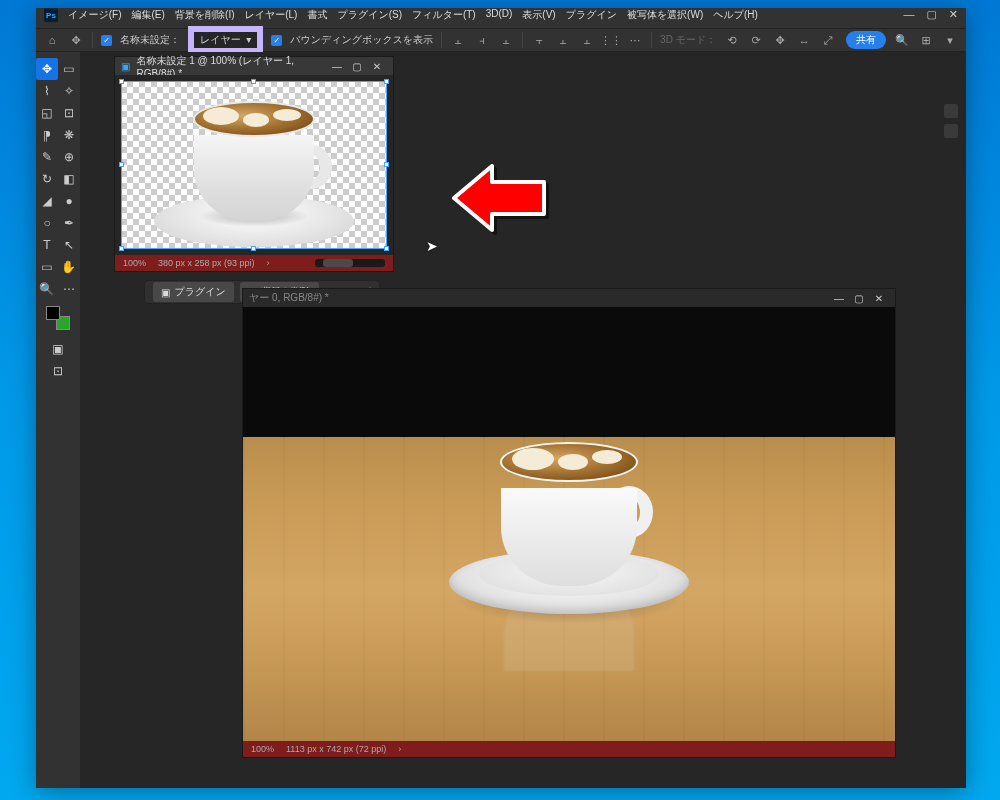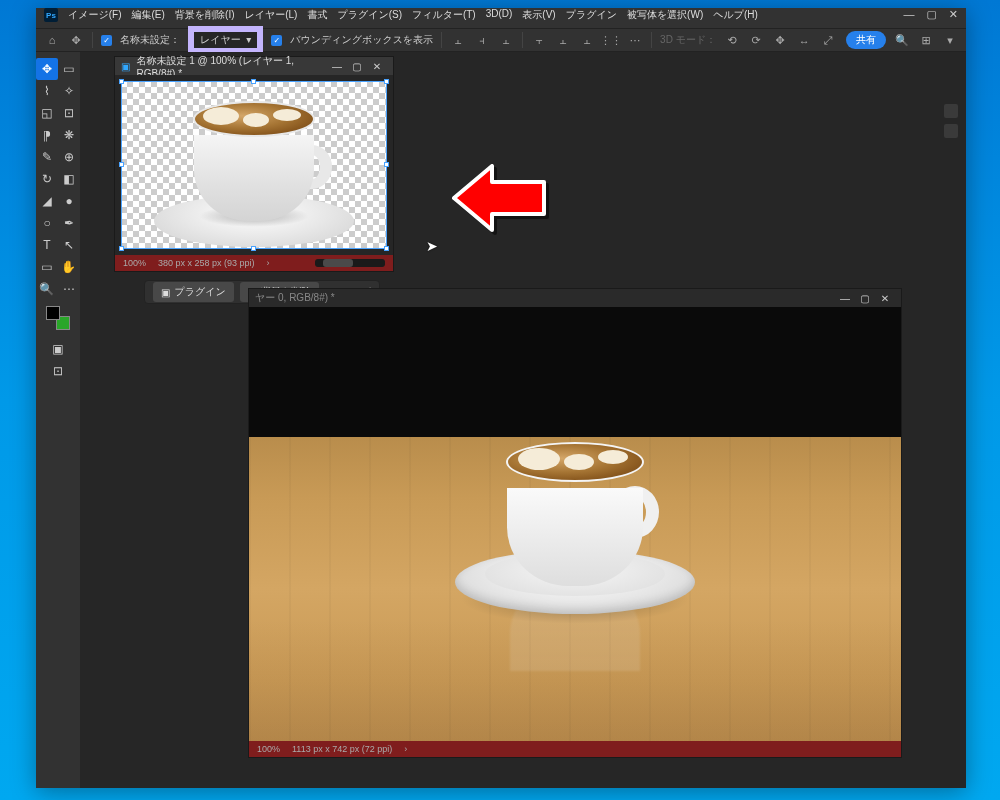--- a/index.html
+++ b/index.html
@@ -38,21 +38,21 @@
 .h-tl{left:-3px;top:-3px}.h-tr{right:-3px;top:-3px}.h-bl{left:-3px;bottom:-3px}.h-br{right:-3px;bottom:-3px}
 .h-tc{left:50%;top:-3px;margin-left:-3px}.h-bc{left:50%;bottom:-3px;margin-left:-3px}
 .h-lc{left:-3px;top:50%;margin-top:-3px}.h-rc{right:-3px;top:50%;margin-top:-3px}
 .cup{position:absolute;left:50%;bottom:8px;transform:translateX(-50%)}
 .saucer-oval{position:absolute;left:50%;transform:translateX(-50%);border-radius:50%;background:radial-gradient(ellipse at 50% 35%,#fff,#e8e8e8 50%,#d0d0d0)}
 .cupbody{position:absolute;left:50%;transform:translateX(-50%);background:linear-gradient(180deg,#f5f5f5,#e0e0e0 60%,#d4d4d4);border-radius:0 0 45% 45%/0 0 60% 60%}
 .cuprim{position:absolute;left:50%;transform:translateX(-50%);border-radius:50%;background:radial-gradient(ellipse at 40% 40%,#d4a668,#a67534 45%,#8b5a20 70%,#6b4218);overflow:hidden;border:2px solid #e8e8e8}
 .foam{position:absolute;background:#f5ecd8;border-radius:50%}
 .cuphandle{position:absolute;border:solid #e8e8e8;border-radius:50%;background:transparent}
 
-.doc2{left:212px;top:236px;width:654px;height:470px}
+.doc2{left:206px;top:236px;width:654px;height:470px}
 .photo{position:absolute;inset:0;background:#0a0a0a}
 .table{position:absolute;left:0;right:0;bottom:0;height:70%;background:linear-gradient(180deg,#b98d4c 0%,#c89a56 20%,#d4a663 50%,#c99a56 80%,#bd8f4f 100%)}
 .wood-grain{position:absolute;inset:0;background:repeating-linear-gradient(90deg,rgba(0,0,0,.03) 0,rgba(0,0,0,.03) 2px,transparent 2px,transparent 40px),linear-gradient(180deg,transparent 60%,rgba(120,80,40,.15))}
 .shadow2{position:absolute;border-radius:50%;background:radial-gradient(ellipse,rgba(0,0,0,.3),transparent 70%)}
 .reflection{position:absolute;opacity:.12;transform:scaleY(-1);filter:blur(1px)}
 
 .arrow{position:absolute;left:408px;top:106px;z-index:20;filter:drop-shadow(3px 3px 0 rgba(0,0,0,.5))}
 
 .selbar{position:absolute;left:108px;top:228px;height:24px;background:#303030;display:flex;align-items:center;gap:6px;padding:0 8px;font-size:10px;color:#ddd;border:1px solid #222;border-radius:4px}
 .selbar .btn{background:#484848;padding:3px 8px;border-radius:3px;display:flex;gap:4px;align-items:center}

